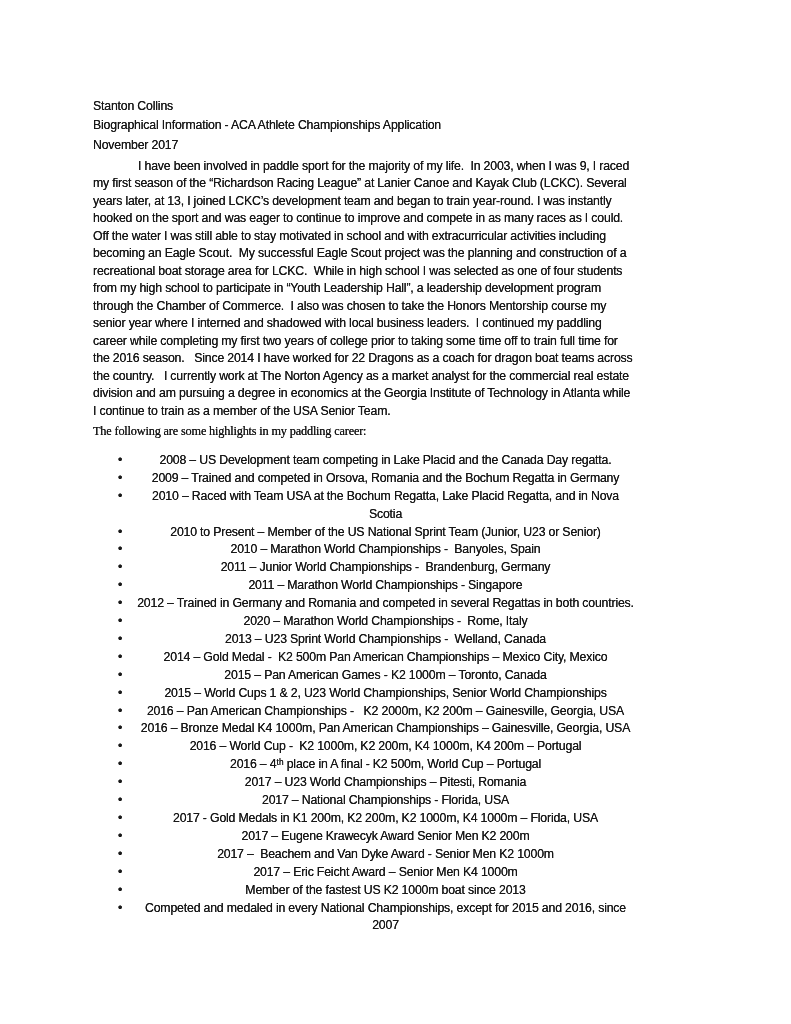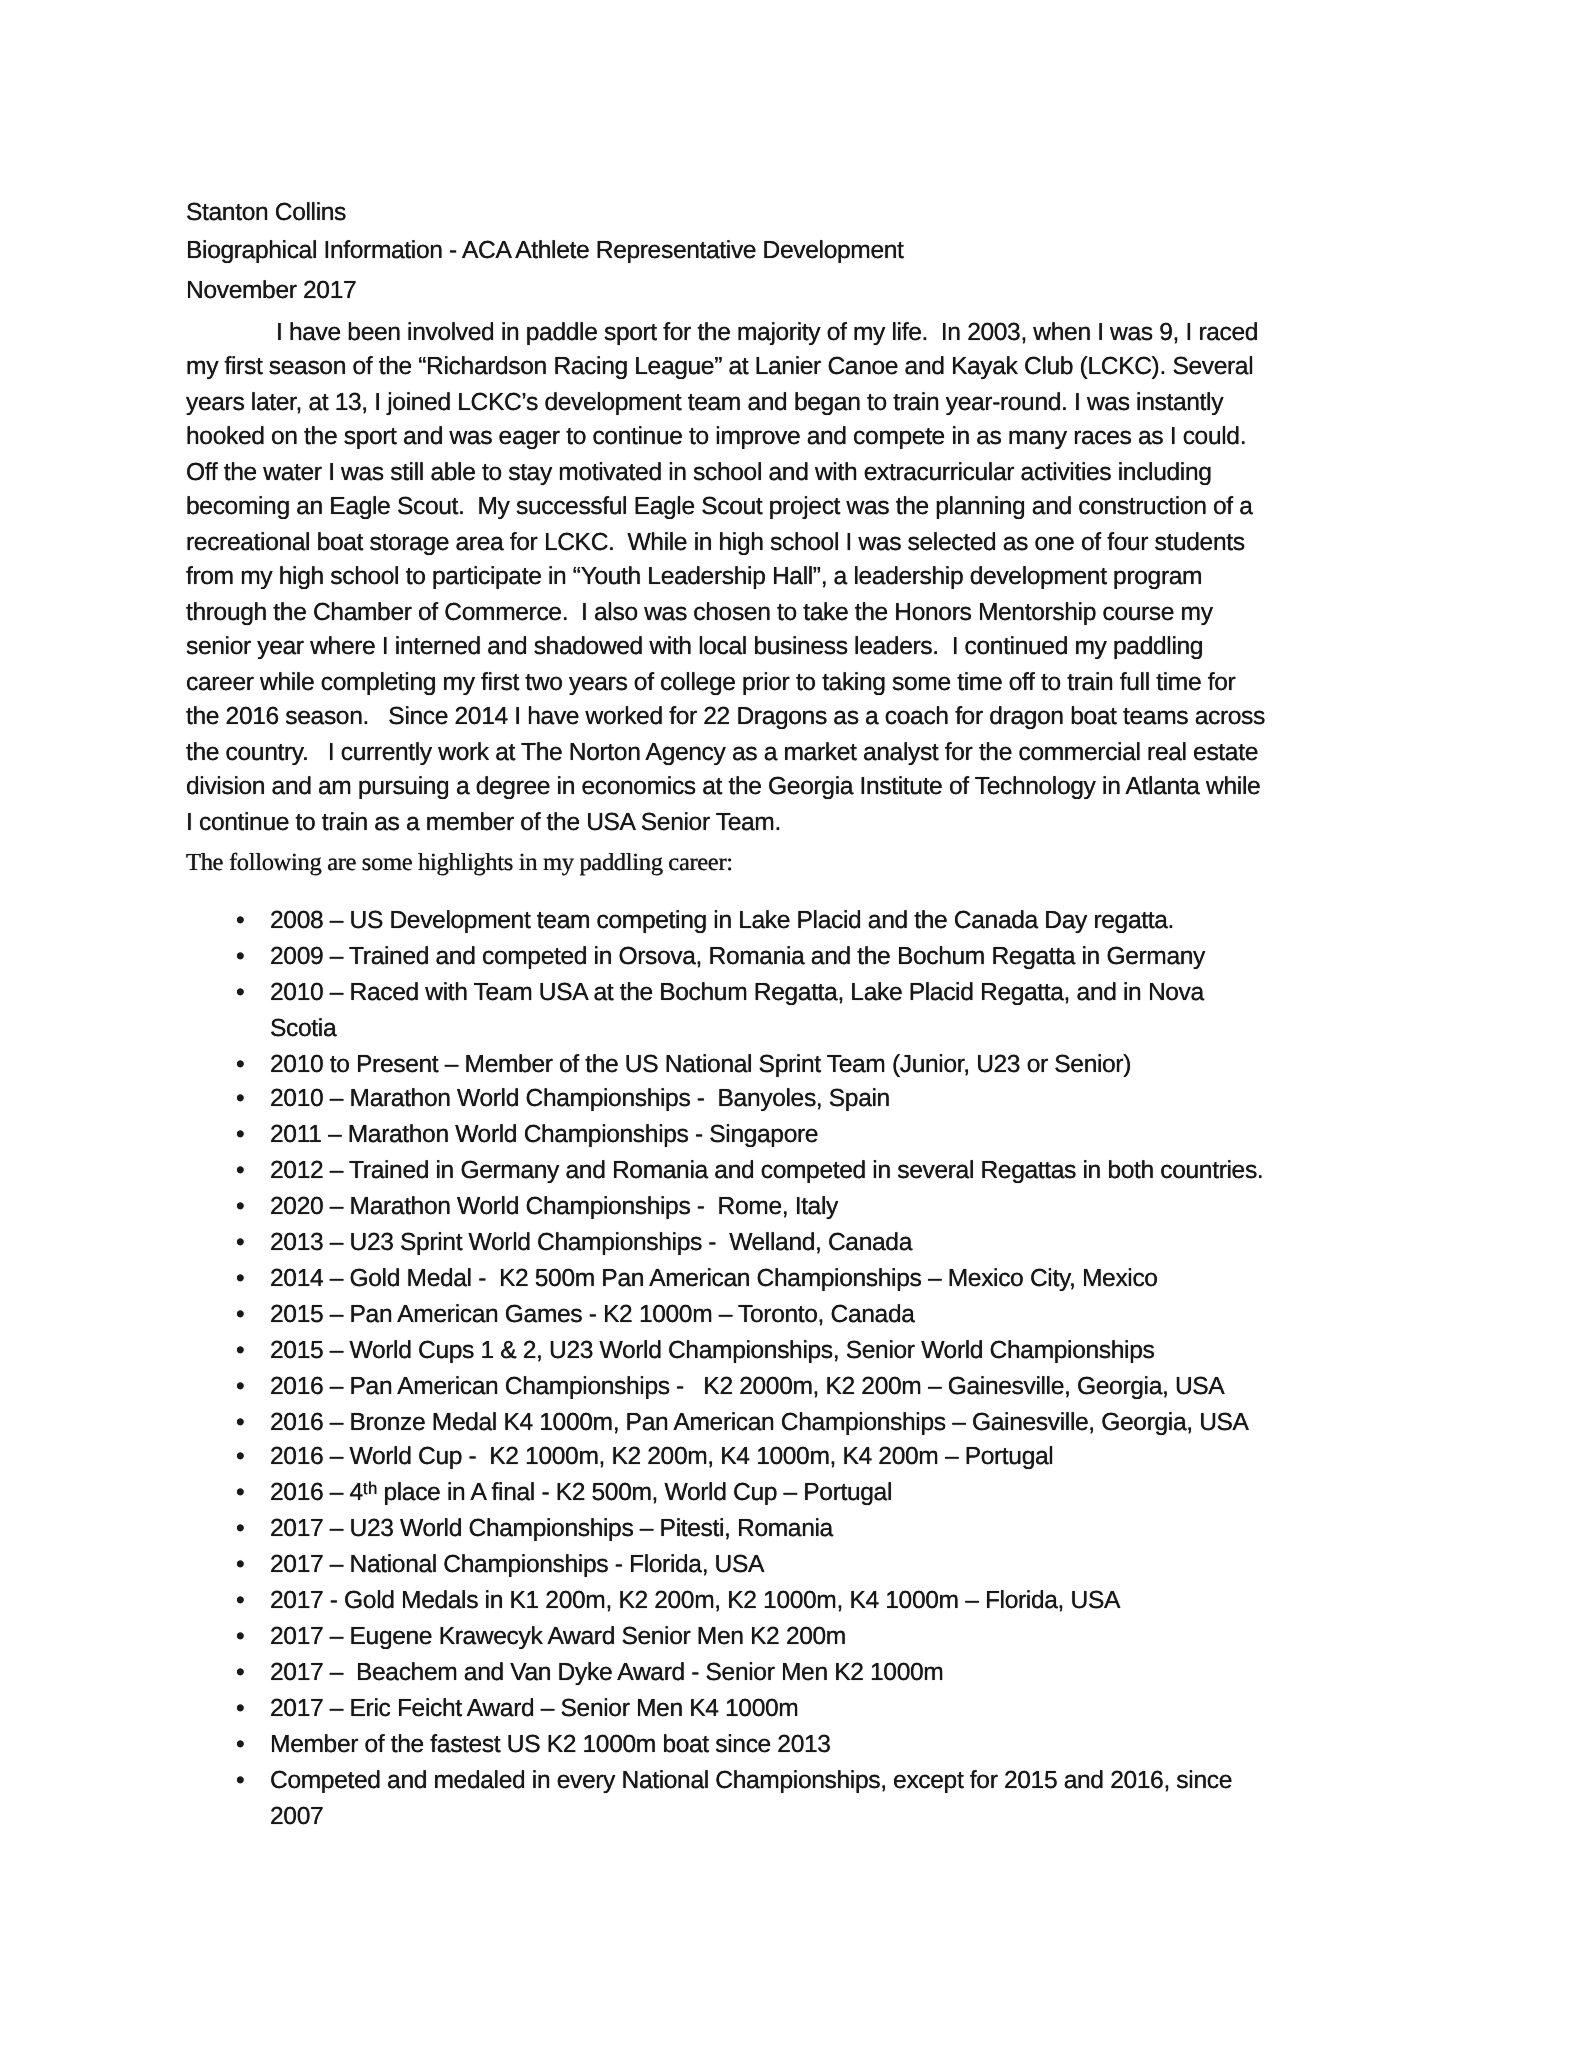--- a/index.html
+++ b/index.html
@@ -41,49 +41,51 @@
     ul.highlights {
       margin: 11px 0 0 0;
       padding: 0;
       list-style: none;
     }
     ul.highlights li {
       position: relative;
       padding-left: 42px;
       line-height: 17.9px;
       white-space: pre-wrap;
+      text-align: center;
     }
     ul.highlights li::before {
       content: "\2022";
       position: absolute;
       left: 25px;
       top: 0;
     }
   </style>
 </head>
 <body>
 
 <div class="page">
 
   <div class="header">
     <div class="hline">Stanton Collins</div>
-    <div class="hline">Biographical Information - ACA Athlete Representative Development</div>
+    <div class="hline">Biographical Information - ACA Athlete Championships Application</div>
     <div class="hline">November 2017</div>
   </div>
 
   <p class="para">I have been involved in paddle sport for the majority of my life.  In 2003, when I was 9, I raced my first season of the “Richardson Racing League” at Lanier Canoe and Kayak Club (LCKC). Several years later, at 13, I joined LCKC’s development team and began to train year-round. I was instantly hooked on the sport and was eager to continue to improve and compete in as many races as I could.  Off the water I was still able to stay motivated in school and with extracurricular activities including becoming an Eagle Scout.  My successful Eagle Scout project was the planning and construction of a recreational boat storage area for LCKC.  While in high school I was selected as one of four students from my high school to participate in “Youth Leadership Hall”, a leadership development program through the Chamber of Commerce.  I also was chosen to take the Honors Mentorship course my senior year where I interned and shadowed with local business leaders.  I continued my paddling career while completing my first two years of college prior to taking some time off to train full time for the 2016 season.   Since 2014 I have worked for 22 Dragons as a coach for dragon boat teams across the country.   I currently work at The Norton Agency as a market analyst for the commercial real estate division and am pursuing a degree in economics at the Georgia Institute of Technology in Atlanta while I continue to train as a member of the USA Senior Team.</p>
 
   <p class="intro">The following are some highlights in my paddling career:</p>
 
   <ul class="highlights">
     <li>2008 – US Development team competing in Lake Placid and the Canada Day regatta.</li>
     <li>2009 – Trained and competed in Orsova, Romania and the Bochum Regatta in Germany</li>
     <li>2010 – Raced with Team USA at the Bochum Regatta, Lake Placid Regatta, and in Nova Scotia</li>
     <li>2010 to Present – Member of the US National Sprint Team (Junior, U23 or Senior)</li>
     <li>2010 – Marathon World Championships -  Banyoles, Spain</li>
+    <li>2011 – Junior World Championships -  Brandenburg, Germany</li>
     <li>2011 – Marathon World Championships - Singapore</li>
     <li>2012 – Trained in Germany and Romania and competed in several Regattas in both countries.</li>
     <li>2020 – Marathon World Championships -  Rome, Italy</li>
     <li>2013 – U23 Sprint World Championships -  Welland, Canada</li>
     <li>2014 – Gold Medal -  K2 500m Pan American Championships – Mexico City, Mexico</li>
     <li>2015 – Pan American Games - K2 1000m – Toronto, Canada</li>
     <li>2015 – World Cups 1 &amp; 2, U23 World Championships, Senior World Championships</li>
     <li>2016 – Pan American Championships -   K2 2000m, K2 200m – Gainesville, Georgia, USA</li>
     <li>2016 – Bronze Medal K4 1000m, Pan American Championships – Gainesville, Georgia, USA</li>
     <li>2016 – World Cup -  K2 1000m, K2 200m, K4 1000m, K4 200m – Portugal</li>

